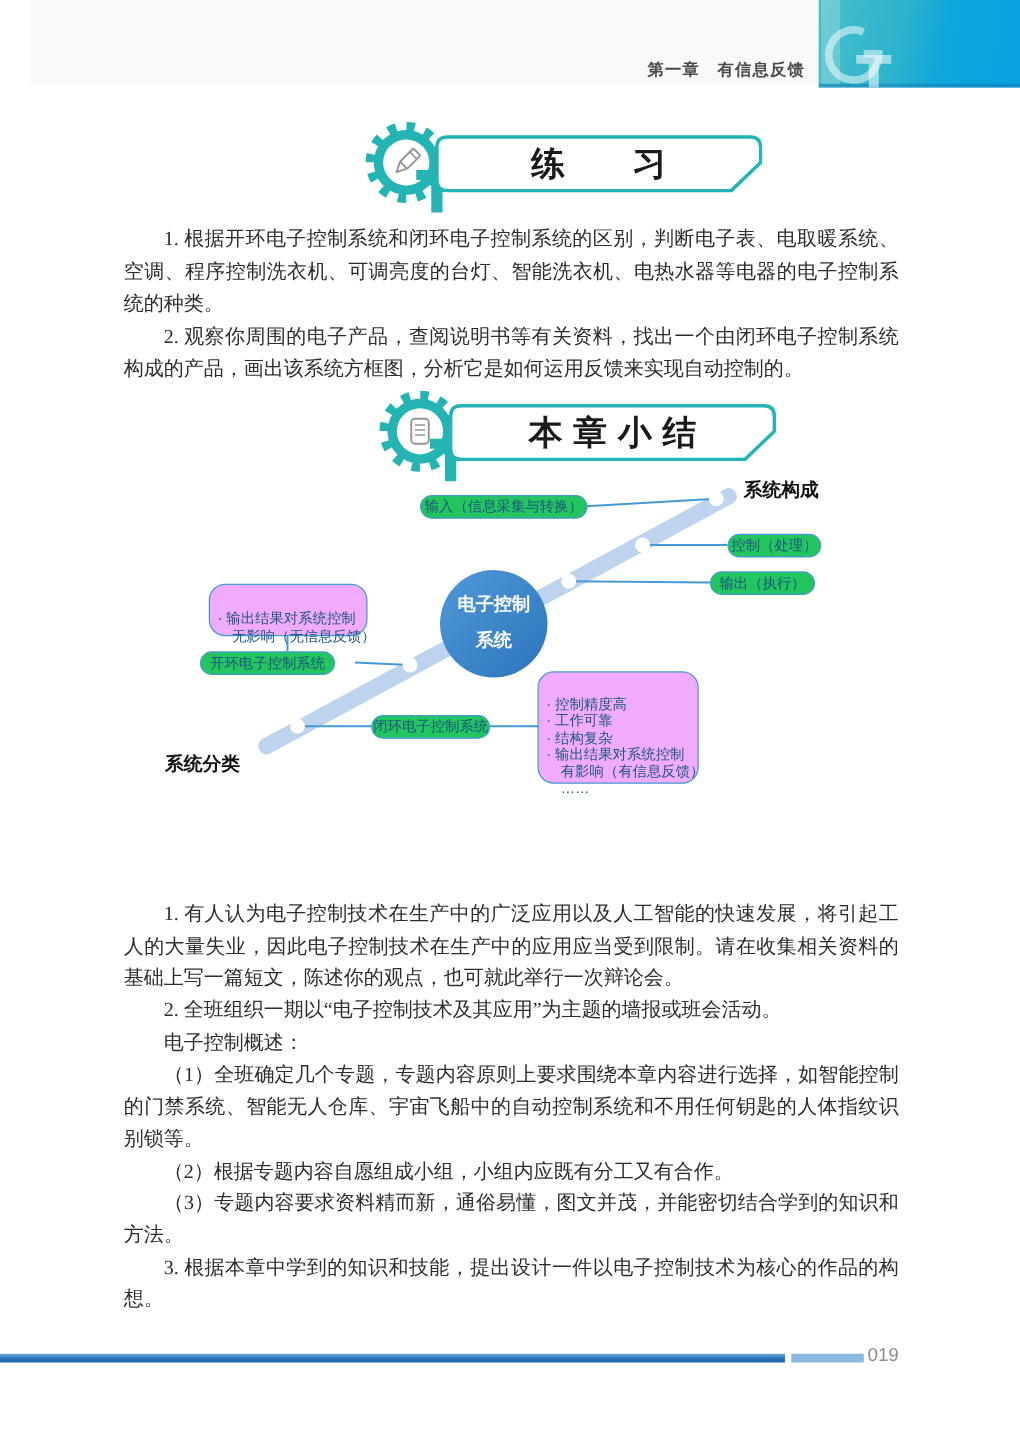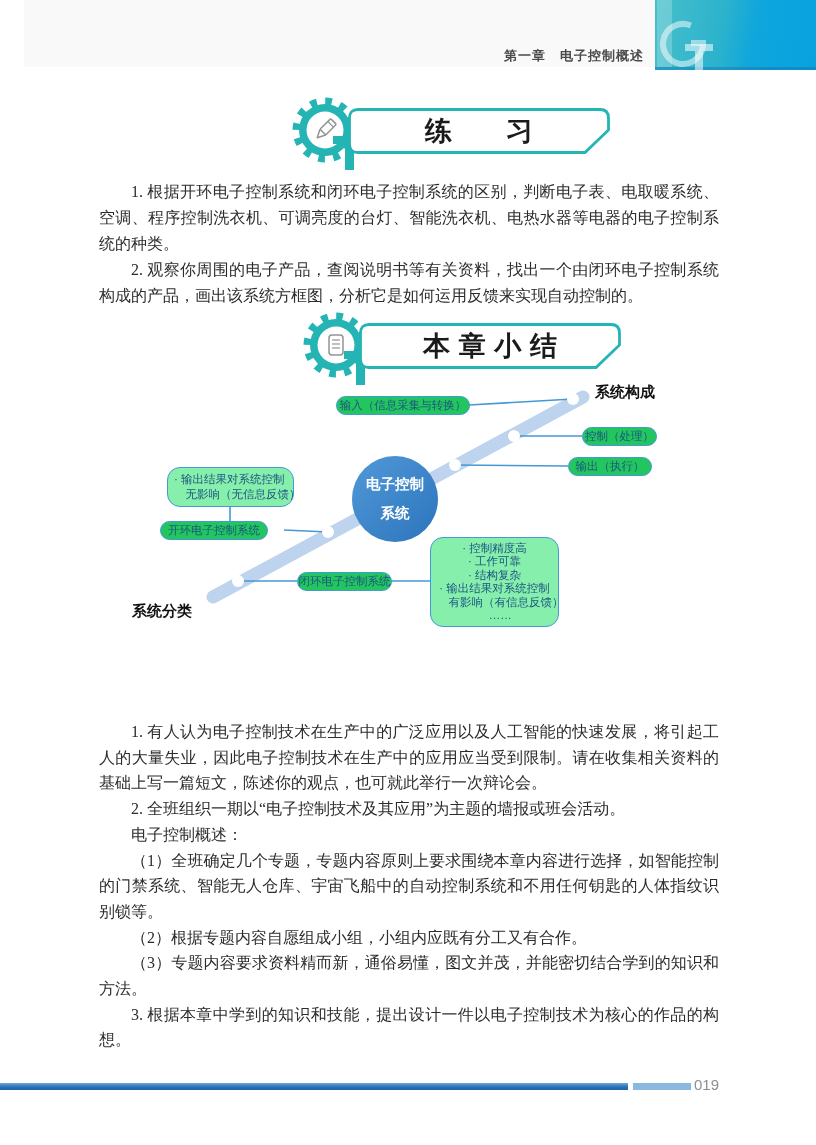--- a/index.html
+++ b/index.html
@@ -32,42 +32,42 @@
   .tb1{top:179px;line-height:26px;}
   .tb2{top:719px;line-height:25.7px;}
 
   
   .diagram{position:absolute;left:0;top:380px;width:816px;height:256px;}
   .diagram svg{position:absolute;left:0;top:0;}
   .d-box{position:absolute;box-sizing:border-box;border:1.5px solid #4599d6;border-radius:10px;
          background:#22c55e;color:#1d5582;font-size:11.5px;font-weight:500;display:flex;
          align-items:center;justify-content:center;white-space:nowrap;}
   .d-bubble{position:absolute;box-sizing:border-box;border:1.5px solid #4599d6;border-radius:13px;
-            background:#86efac;color:#1d5582;font-size:11.5px;font-weight:500;padding:4px 6px;}
+            background:#f0abfc;color:#1d5582;font-size:11.5px;font-weight:500;padding:20px 6px;}
   .d-bubble div{white-space:nowrap;}
   .ob div{line-height:15px;}
   .cb div{line-height:13.4px;}
   .d-label{position:absolute;font-size:15px;font-weight:bold;color:#111;}
   .d-circle-text{position:absolute;left:352px;top:76px;width:86px;height:86px;display:flex;
                  flex-direction:column;align-items:center;justify-content:center;
                  color:#fff;font-size:14.5px;font-weight:bold;line-height:19px;gap:10px;}
 
   
   .foot-bar-main{position:absolute;left:0;top:1083px;width:628px;height:7px;
                  background:linear-gradient(180deg,#6ea9da 0%,#2a72b6 55%,#1d66aa 100%);}
   .foot-bar-light{position:absolute;left:633px;top:1083px;width:58px;height:7px;background:#8ab8de;}
   .page-number{position:absolute;left:694px;top:1076px;font-size:15px;color:#8f8f8f;}
 </style>
 </head>
 <body>
 
 <div class="page">
 
   <div class="top-band"></div>
-  <div class="chapter-title">第一章　电子控制概述</div>
+  <div class="chapter-title">第一章　有信息反馈</div>
   <div class="corner-block">
     <svg width="161" height="70" viewBox="0 0 161 70">
       <circle cx="28" cy="44" r="20" fill="none" stroke="rgba(255,255,255,.5)" stroke-width="6" stroke-dasharray="100 26" stroke-dashoffset="-12" transform="rotate(-30 28 44)"></circle>
       <rect x="36" y="40" width="15" height="6" fill="rgba(255,255,255,.5)"></rect>
       <path d="M30,44 h28 v7 h-10 v19 h-8 v-19 h-10 z" fill="rgba(255,255,255,.55)"></path>
     </svg>
   </div>
 
   <div class="sec-header" style="left:292px;top:94px;">
     <svg class="gear-svg" width="84" height="84" viewBox="0 0 84 84">
@@ -145,21 +145,21 @@
     <div class="d-box" style="left:336px;top:16px;width:134px;height:19px;">输入（信息采集与转换）</div>
     <div class="d-box" style="left:582px;top:47px;width:75px;height:19px;">控制（处理）</div>
     <div class="d-box" style="left:568px;top:77px;width:84px;height:19px;">输出（执行）</div>
     <div class="d-box" style="left:160px;top:141px;width:108px;height:19px;">开环电子控制系统</div>
     <div class="d-box" style="left:297px;top:192px;width:95px;height:19px;">闭环电子控制系统</div>
 
     <div class="d-bubble ob" style="left:167px;top:87px;width:127px;height:40px;">
       <div>· 输出结果对系统控制</div>
       <div>　无影响（无信息反馈）</div>
     </div>
-    <div class="d-bubble cb" style="left:430px;top:157px;width:129px;height:90px;text-align:center;">
+    <div class="d-bubble cb" style="left:430px;top:157px;width:129px;height:90px;">
       <div>· 控制精度高</div>
       <div>· 工作可靠</div>
       <div>· 结构复杂</div>
       <div>· 输出结果对系统控制</div>
       <div>　有影响（有信息反馈）</div>
       <div>　……</div>
     </div>
 
     <div class="d-circle-text">
       <div>电子控制</div>

